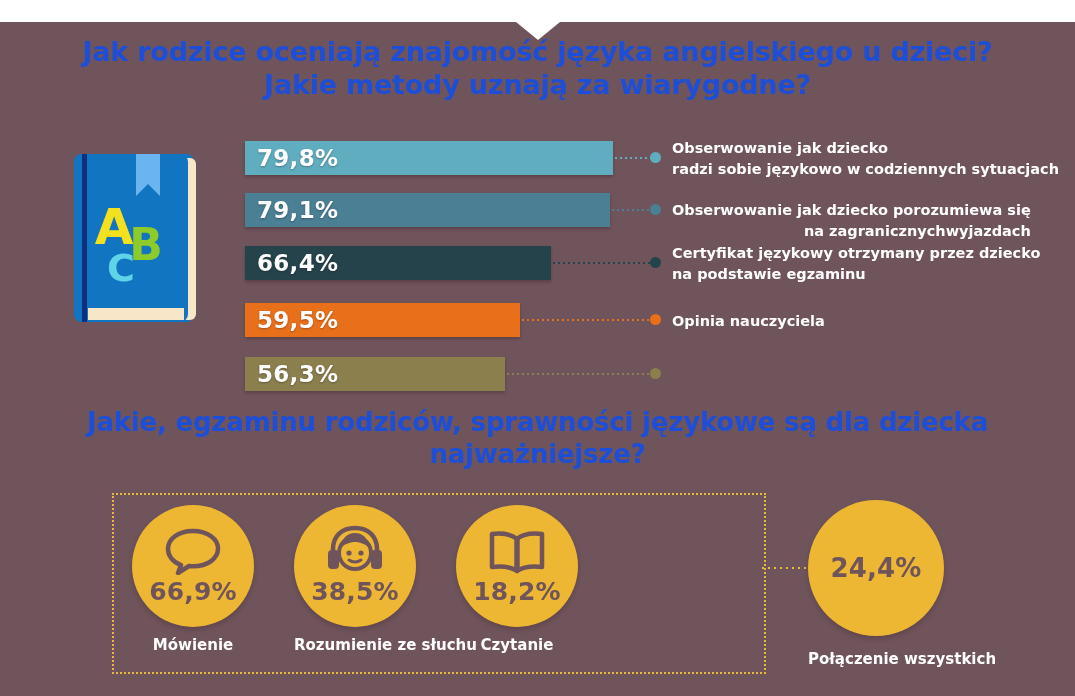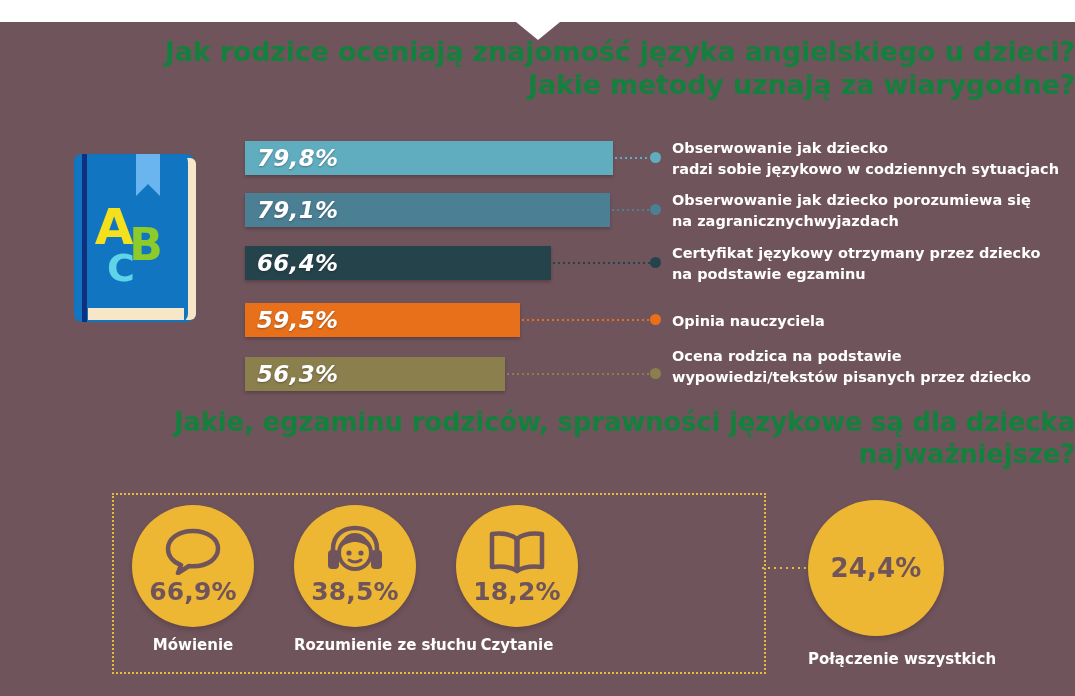--- a/index.html
+++ b/index.html
@@ -21,22 +21,22 @@
     position:absolute;left:50%;top:22px;margin-left:-22px;
     width:0;height:0;
     border-left:22px solid transparent;
     border-right:22px solid transparent;
     border-top:18px solid #ffffff;
     z-index:6;
   }
 
   
   .title{
-    position:absolute;left:0;width:1075px;text-align:right;
-    color:#15803d;
+    position:absolute;left:0;width:1075px;text-align:center;
+    color:#1d4ed8;
     font-family:"DejaVu Sans", sans-serif;
     font-weight:700;
     letter-spacing:-0.2px;
     line-height:1.22;
     z-index:4;
   }
   #title-main{top:36px;font-size:27px;}
   #title-second{top:407px;font-size:26px;}
 
   
@@ -49,21 +49,20 @@
     position:absolute;left:0;top:0;height:34px;
     box-shadow:0 2px 3px rgba(40,20,28,0.30);
   }
   .bar-value{
     position:absolute;left:12px;top:0;height:18px;line-height:34px;
     color:#ffffff;font-size:23px;font-weight:700;
     font-family:"DejaVu Sans", sans-serif;
     letter-spacing:0.3px;
     text-shadow:0 1px 2px rgba(40,20,28,0.35);
     white-space:nowrap;
-    font-style:italic;
   }
   .leader{
     position:absolute;height:2px;top:16px;
     background-image:linear-gradient(to right,currentColor 2px,transparent 2px);
     background-size:5px 2px;background-repeat:repeat-x;
   }
   .leader-dot{
     position:absolute;top:11px;width:11px;height:11px;border-radius:50%;
     background:currentColor;
   }
@@ -144,21 +143,21 @@
       <div>Obserwowanie jak dziecko</div>
       <div>radzi sobie językowo w codziennych sytuacjach</div>
     </div>
 
     <div class="bar-row" style="top:193px;">
       <div class="bar" style="width:365px;background:#4a7f94;"></div>
       <div class="bar-value">79,1%</div>
       <div class="leader" style="left:367px;width:41px;color:#4a7f94;"></div>
       <div class="leader-dot" style="left:405px;color:#4a7f94;"></div>
     </div>
-    <div class="bar-label" style="left:672px;top:190px;">
+    <div class="bar-label" style="left:672px;top:200px;text-align:right;">
       <div>Obserwowanie jak dziecko porozumiewa się</div>
       <div>na zagranicznychwyjazdach</div>
     </div>
 
     <div class="bar-row" style="top:246px;">
       <div class="bar" style="width:306px;background:#24434b;"></div>
       <div class="bar-value">66,4%</div>
       <div class="leader" style="left:308px;width:100px;color:#24434b;"></div>
       <div class="leader-dot" style="left:405px;color:#24434b;"></div>
     </div>
@@ -175,24 +174,20 @@
     </div>
     <div class="bar-label" style="left:672px;top:311px;">
       <div>Opinia nauczyciela</div>
     </div>
 
     <div class="bar-row" style="top:357px;">
       <div class="bar" style="width:260px;background:#8a7f4d;"></div>
       <div class="bar-value">56,3%</div>
       <div class="leader" style="left:262px;width:146px;color:#8a7f4d;"></div>
       <div class="leader-dot" style="left:405px;color:#8a7f4d;"></div>
-    </div>
-    <div class="bar-label" style="left:672px;top:346px;">
-      <div>Ocena rodzica na podstawie</div>
-      <div>wypowiedzi/tekstów pisanych przez dziecko</div>
     </div>
 
   </div>
 
   <div id="title-second" class="title">
     <div>Jakie, egzaminu rodziców, sprawności językowe są dla dziecka</div>
     <div>najważniejsze?</div>
   </div>
 
   <div class="skills-box"></div>

